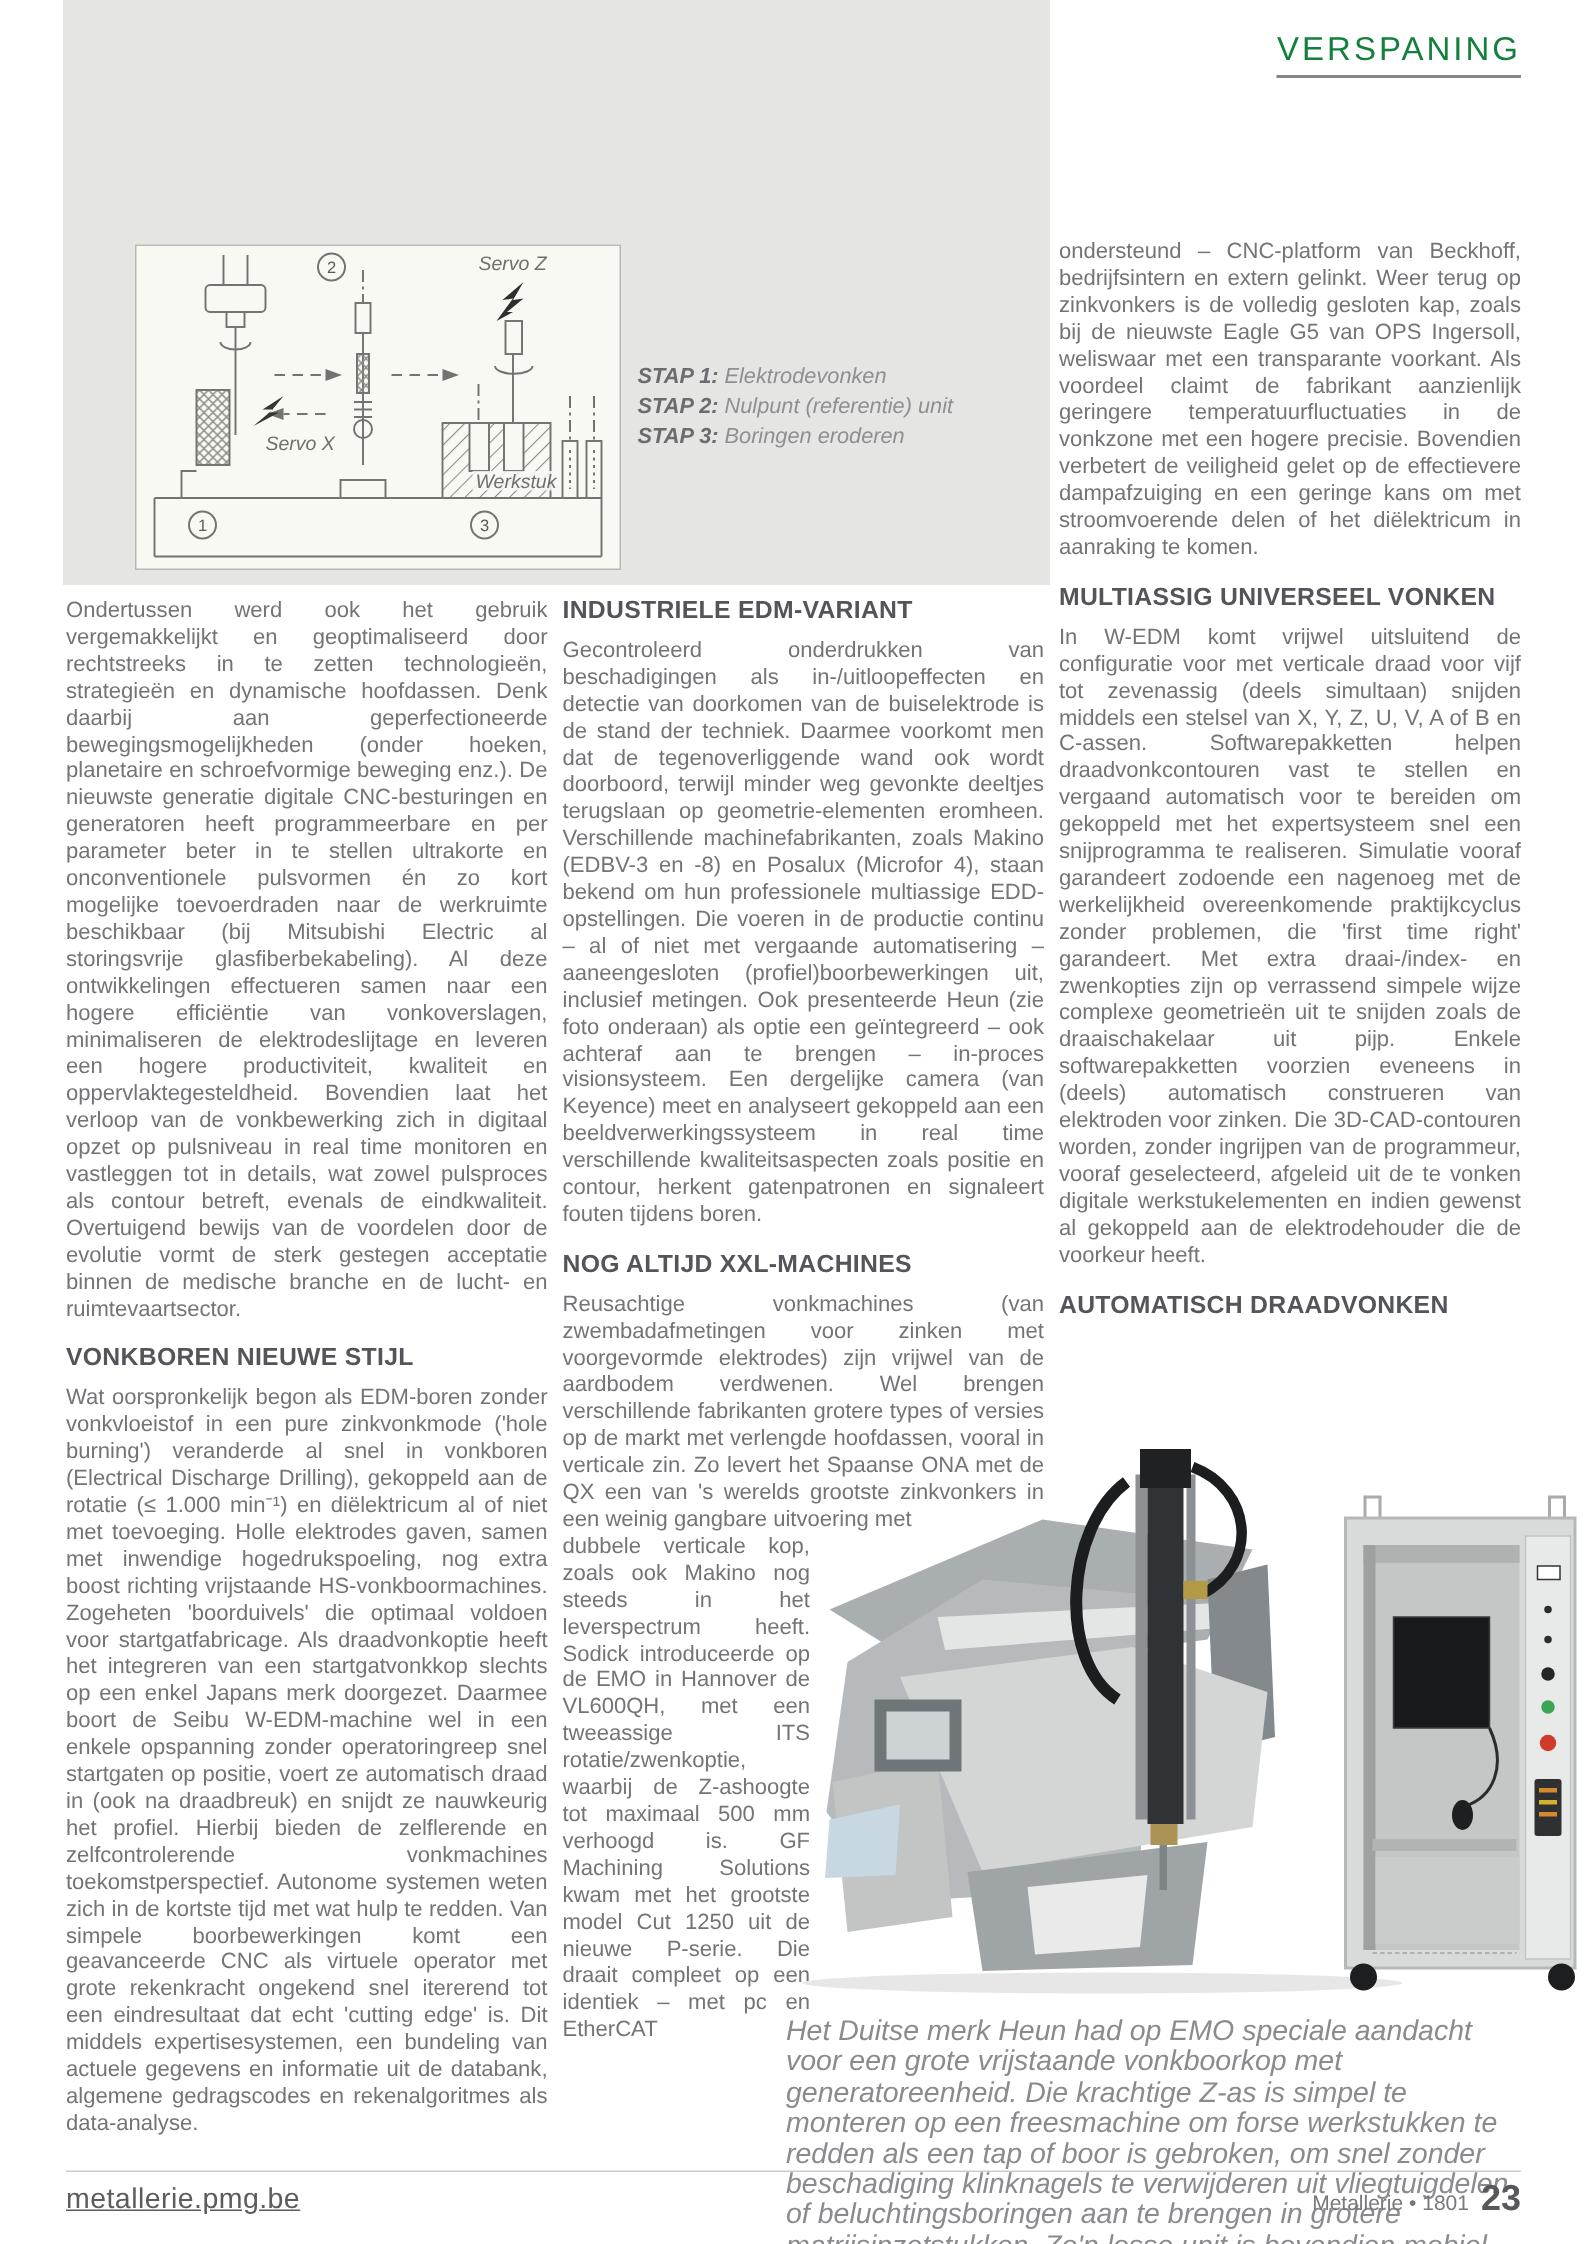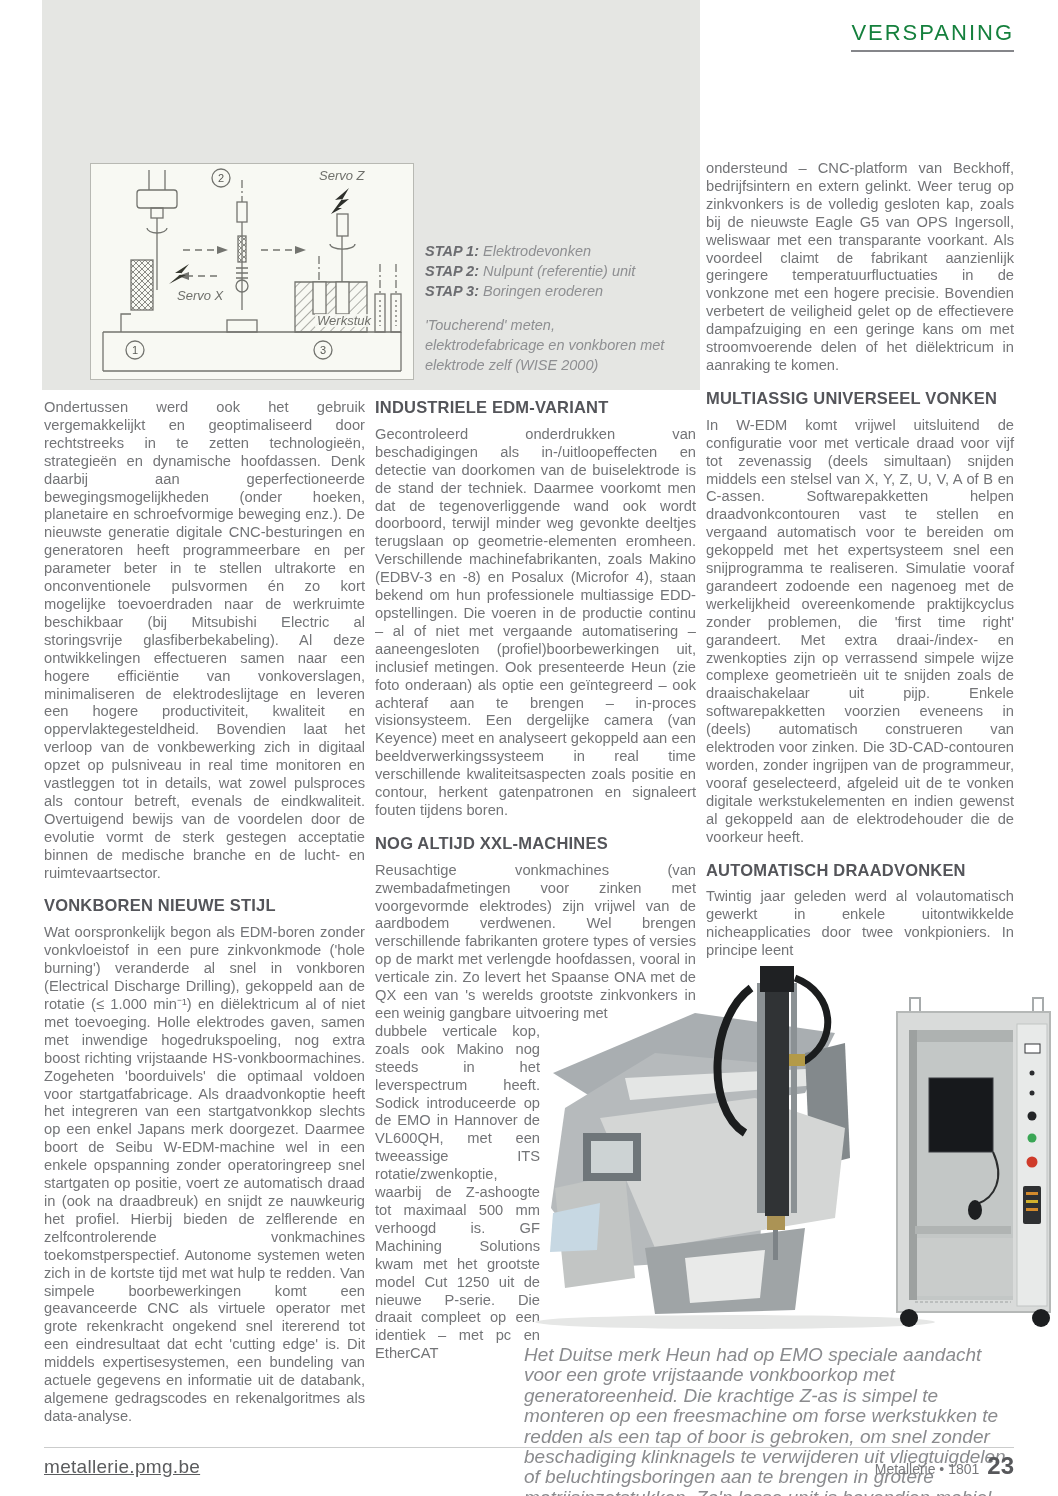--- a/index.html
+++ b/index.html
@@ -129,21 +129,20 @@
       <text class="diag-num" x="44" y="190" text-anchor="middle">1</text>
       <text class="diag-num" x="130" y="18" text-anchor="middle">2</text>
       <text class="diag-num" x="232" y="190" text-anchor="middle">3</text>
     </svg>
   </div>
 
   <div class="figure-caption">
     <div class="step"><b>STAP 1:</b> <span>Elektrodevonken</span></div>
     <div class="step"><b>STAP 2:</b> <span>Nulpunt (referentie) unit</span></div>
     <div class="step"><b>STAP 3:</b> <span>Boringen eroderen</span></div>
-    <div class="figure-note">'Toucherend' meten, elektrodefabricage en vonkboren met elektrode zelf (WISE 2000)</div>
   </div>
 
   <div class="col col1">
     <p>Ondertussen werd ook het gebruik vergemakkelijkt en geoptimaliseerd door rechtstreeks in te zetten technologieën, strategieën en dynamische hoofdassen. Denk daarbij aan geperfectioneerde bewegingsmogelijkheden (onder hoeken, planetaire en schroefvormige beweging enz.). De nieuwste generatie digitale CNC-besturingen en generatoren heeft programmeerbare en per parameter beter in te stellen ultrakorte en onconventionele pulsvormen én zo kort mogelijke toevoerdraden naar de werkruimte beschikbaar (bij Mitsubishi Electric al storingsvrije glasfiberbekabeling). Al deze ontwikkelingen effectueren samen naar een hogere efficiëntie van vonkoverslagen, minimaliseren de elektrodeslijtage en leveren een hogere productiviteit, kwaliteit en oppervlaktegesteldheid. Bovendien laat het verloop van de vonkbewerking zich in digitaal opzet op pulsniveau in real time monitoren en vastleggen tot in details, wat zowel pulsproces als contour betreft, evenals de eindkwaliteit. Overtuigend bewijs van de voordelen door de evolutie vormt de sterk gestegen acceptatie binnen de medische branche en de lucht- en ruimtevaartsector.</p>
     <h3>VONKBOREN NIEUWE STIJL</h3>
     <p>Wat oorspronkelijk begon als EDM-boren zonder vonkvloeistof in een pure zinkvonkmode ('hole burning') veranderde al snel in vonkboren (Electrical Discharge Drilling), gekoppeld aan de rotatie (≤ 1.000 min⁻¹) en diëlektricum al of niet met toevoeging. Holle elektrodes gaven, samen met inwendige hogedrukspoeling, nog extra boost richting vrijstaande HS-vonkboormachines. Zogeheten 'boorduivels' die optimaal voldoen voor startgatfabricage. Als draadvonkoptie heeft het integreren van een startgatvonkkop slechts op een enkel Japans merk doorgezet. Daarmee boort de Seibu W-EDM-machine wel in een enkele opspanning zonder operatoringreep snel startgaten op positie, voert ze automatisch draad in (ook na draadbreuk) en snijdt ze nauwkeurig het profiel. Hierbij bieden de zelflerende en zelfcontrolerende vonkmachines toekomstperspectief. Autonome systemen weten zich in de kortste tijd met wat hulp te redden. Van simpele boorbewerkingen komt een geavanceerde CNC als virtuele operator met grote rekenkracht ongekend snel itererend tot een eindresultaat dat echt 'cutting edge' is. Dit middels expertisesystemen, een bundeling van actuele gegevens en informatie uit de databank, algemene gedragscodes en rekenalgoritmes als data-analyse.</p>
   </div>
 
   <div class="col col2">
     <h3 class="first">INDUSTRIELE EDM-VARIANT</h3>
@@ -151,21 +150,20 @@
     <h3>NOG ALTIJD XXL-MACHINES</h3>
     <p>Reusachtige vonkmachines (van zwembadafmetingen voor zinken met voorgevormde elektrodes) zijn vrijwel van de aardbodem verdwenen. Wel brengen verschillende fabrikanten grotere types of versies op de markt met verlengde hoofdassen, vooral in verticale zin. Zo levert het Spaanse ONA met de QX een van 's werelds grootste zinkvonkers in een weinig gangbare uitvoering met</p>
     <p class="narrow">dubbele verticale kop, zoals ook Makino nog steeds in het leverspectrum heeft. Sodick introduceerde op de EMO in Hannover de VL600QH, met een tweeassige ITS rotatie/zwenkoptie, waarbij de Z-ashoogte tot maximaal 500 mm verhoogd is. GF Machining Solutions kwam met het grootste model Cut 1250 uit de nieuwe P-serie. Die draait compleet op een identiek – met pc en EtherCAT</p>
   </div>
 
   <div class="col col3">
     <p>ondersteund – CNC-platform van Beckhoff, bedrijfsintern en extern gelinkt. Weer terug op zinkvonkers is de volledig gesloten kap, zoals bij de nieuwste Eagle G5 van OPS Ingersoll, weliswaar met een transparante voorkant. Als voordeel claimt de fabrikant aanzienlijk geringere temperatuurfluctuaties in de vonkzone met een hogere precisie. Bovendien verbetert de veiligheid gelet op de effectievere dampafzuiging en een geringe kans om met stroomvoerende delen of het diëlektricum in aanraking te komen.</p>
     <h3>MULTIASSIG UNIVERSEEL VONKEN</h3>
     <p>In W-EDM komt vrijwel uitsluitend de configuratie voor met verticale draad voor vijf tot zevenassig (deels simultaan) snijden middels een stelsel van X, Y, Z, U, V, A of B en C-assen. Softwarepakketten helpen draadvonkcontouren vast te stellen en vergaand automatisch voor te bereiden om gekoppeld met het expertsysteem snel een snijprogramma te realiseren. Simulatie vooraf garandeert zodoende een nagenoeg met de werkelijkheid overeenkomende praktijkcyclus zonder problemen, die 'first time right' garandeert. Met extra draai-/index- en zwenkopties zijn op verrassend simpele wijze complexe geometrieën uit te snijden zoals de draaischakelaar uit pijp. Enkele softwarepakketten voorzien eveneens in (deels) automatisch construeren van elektroden voor zinken. Die 3D-CAD-contouren worden, zonder ingrijpen van de programmeur, vooraf geselecteerd, afgeleid uit de te vonken digitale werkstukelementen en indien gewenst al gekoppeld aan de elektrodehouder die de voorkeur heeft.</p>
     <h3>AUTOMATISCH DRAADVONKEN</h3>
-    <p>Twintig jaar geleden werd al volautomatisch gewerkt in enkele uitontwikkelde nicheapplicaties door twee vonkpioniers. In principe leent</p>
   </div>
 
   <div class="photo">
     <svg width="553" height="375" viewBox="0 0 553 375">
       <ellipse cx="230" cy="364" rx="200" ry="7" fill="#e6e7e6"></ellipse>
 
       <g>
         <polygon points="48,115 190,55 330,75 300,135 120,160" fill="#a9aeb1"></polygon>
         <polygon points="60,150 150,95 260,105 255,300 90,310 46,250" fill="#b6babc"></polygon>
         <polygon points="120,120 320,110 325,126 125,142" fill="#e4e6e5"></polygon>

